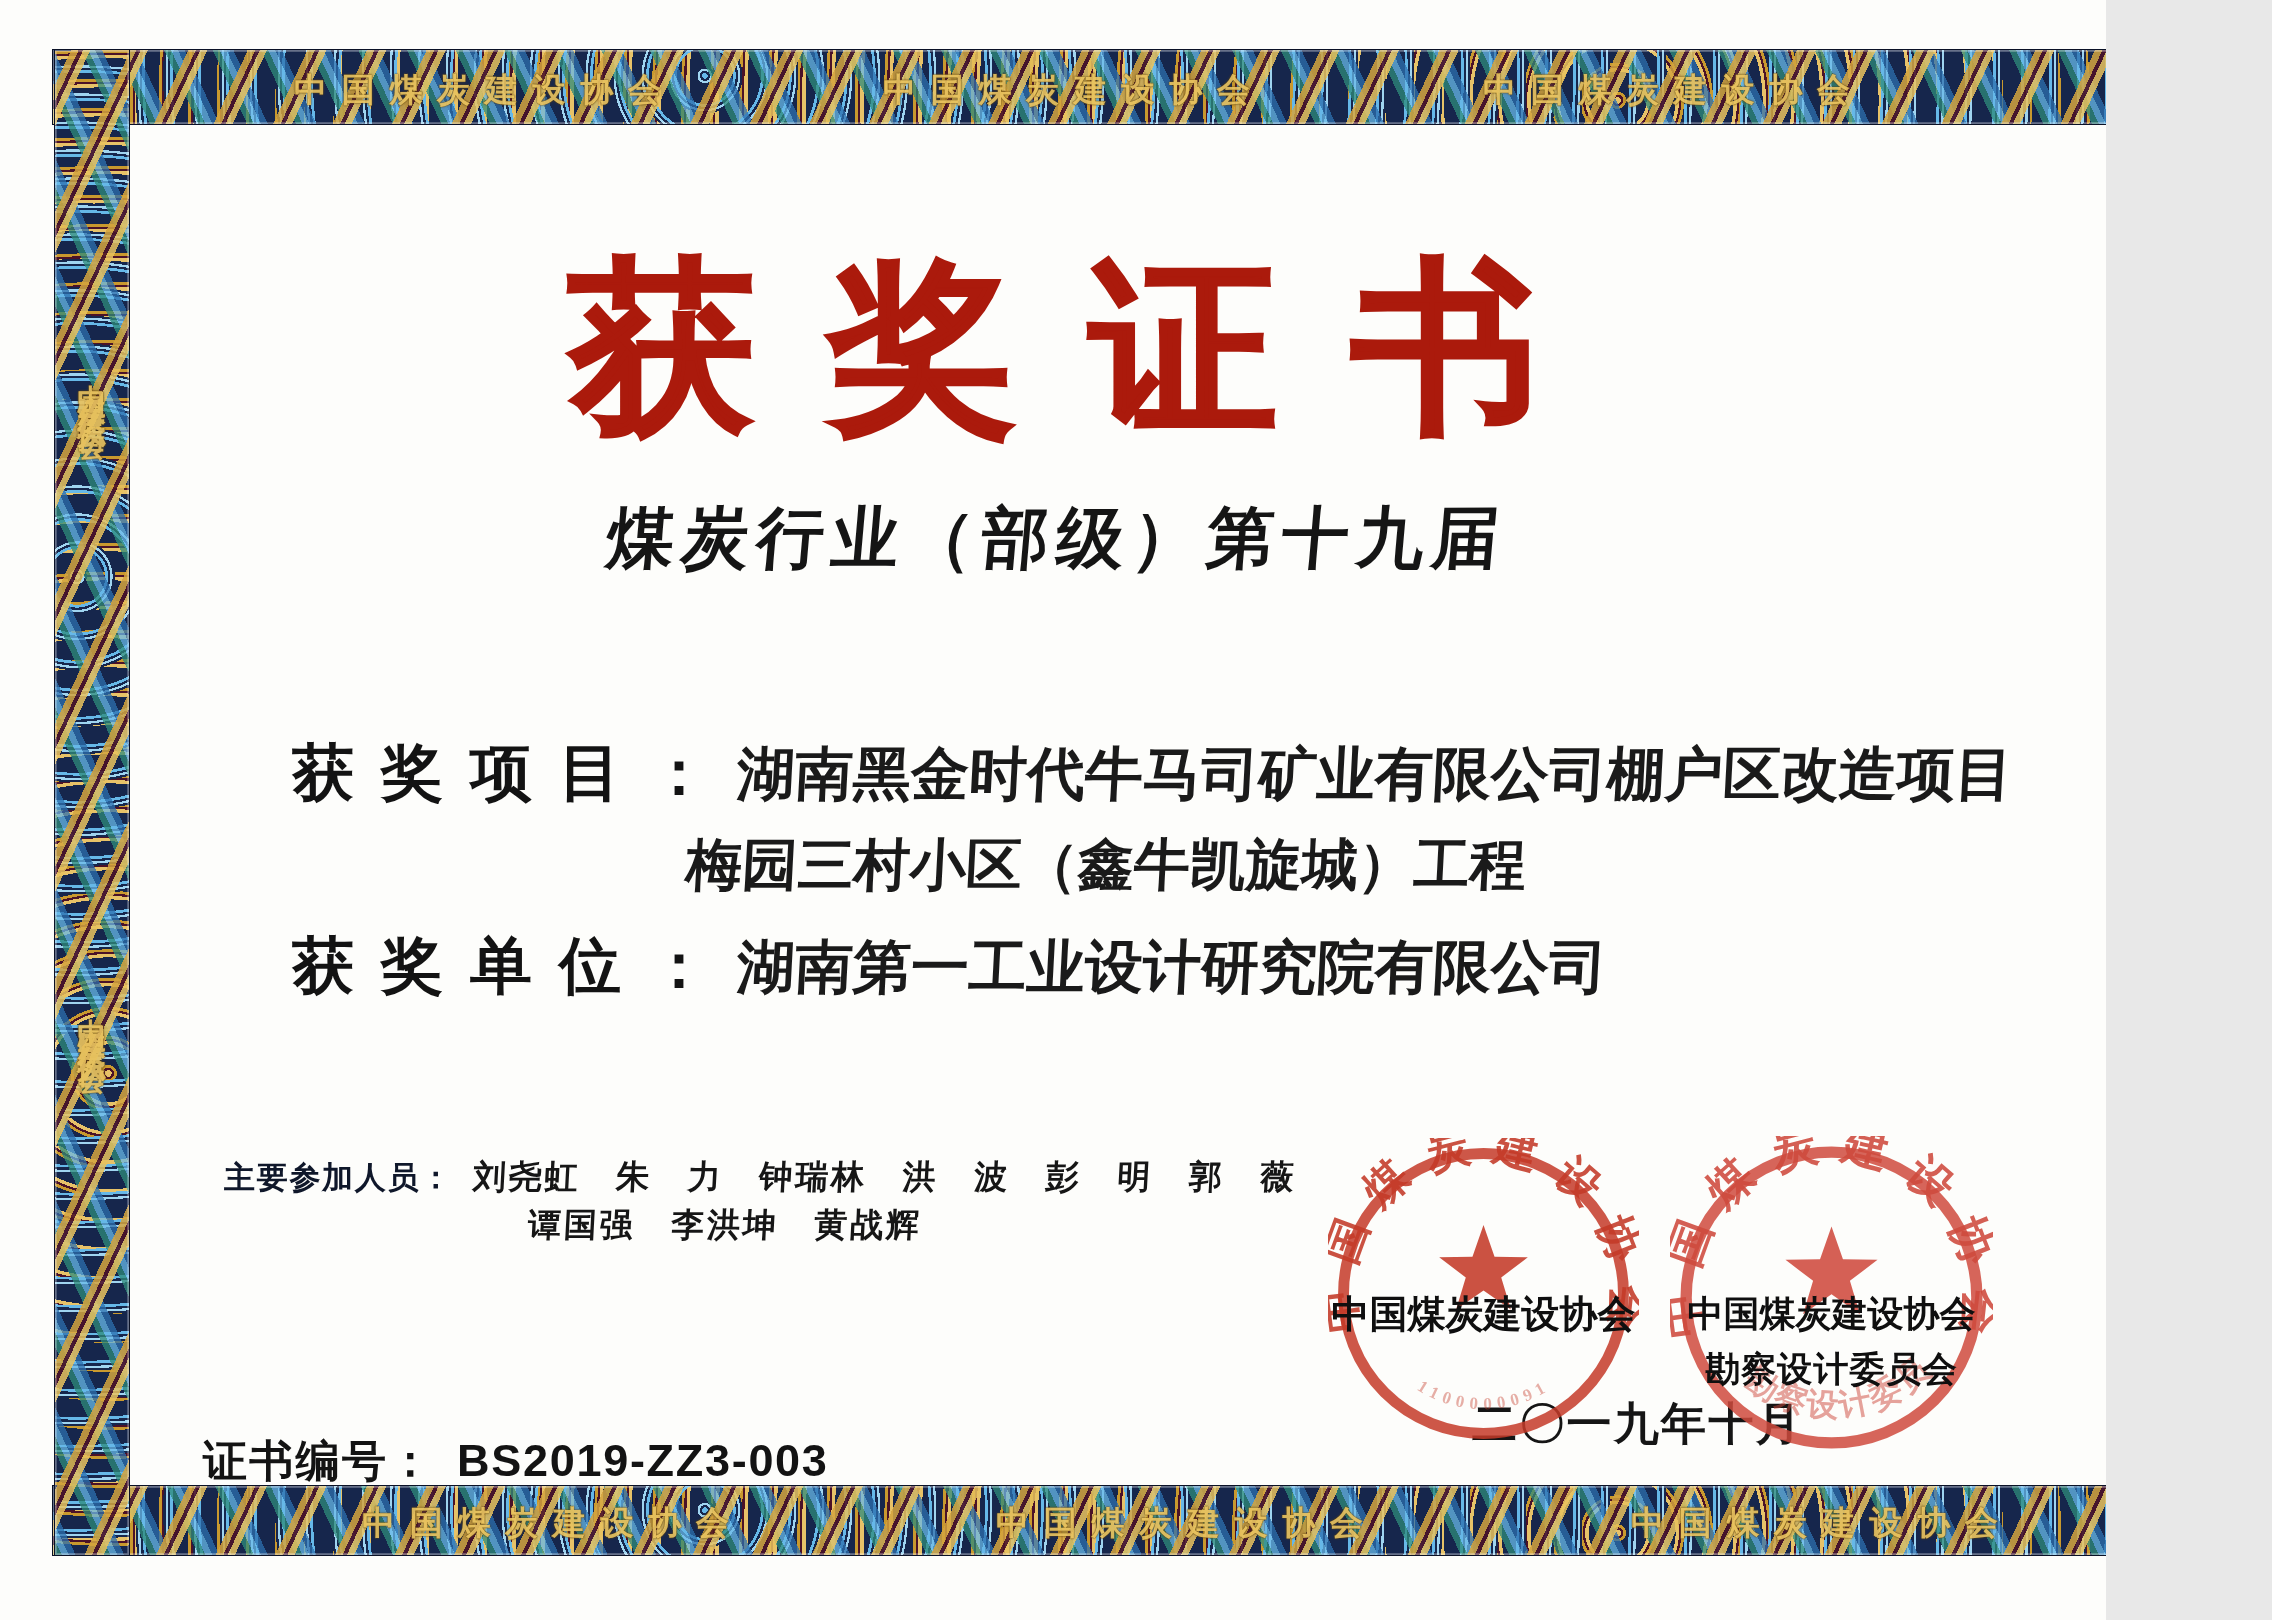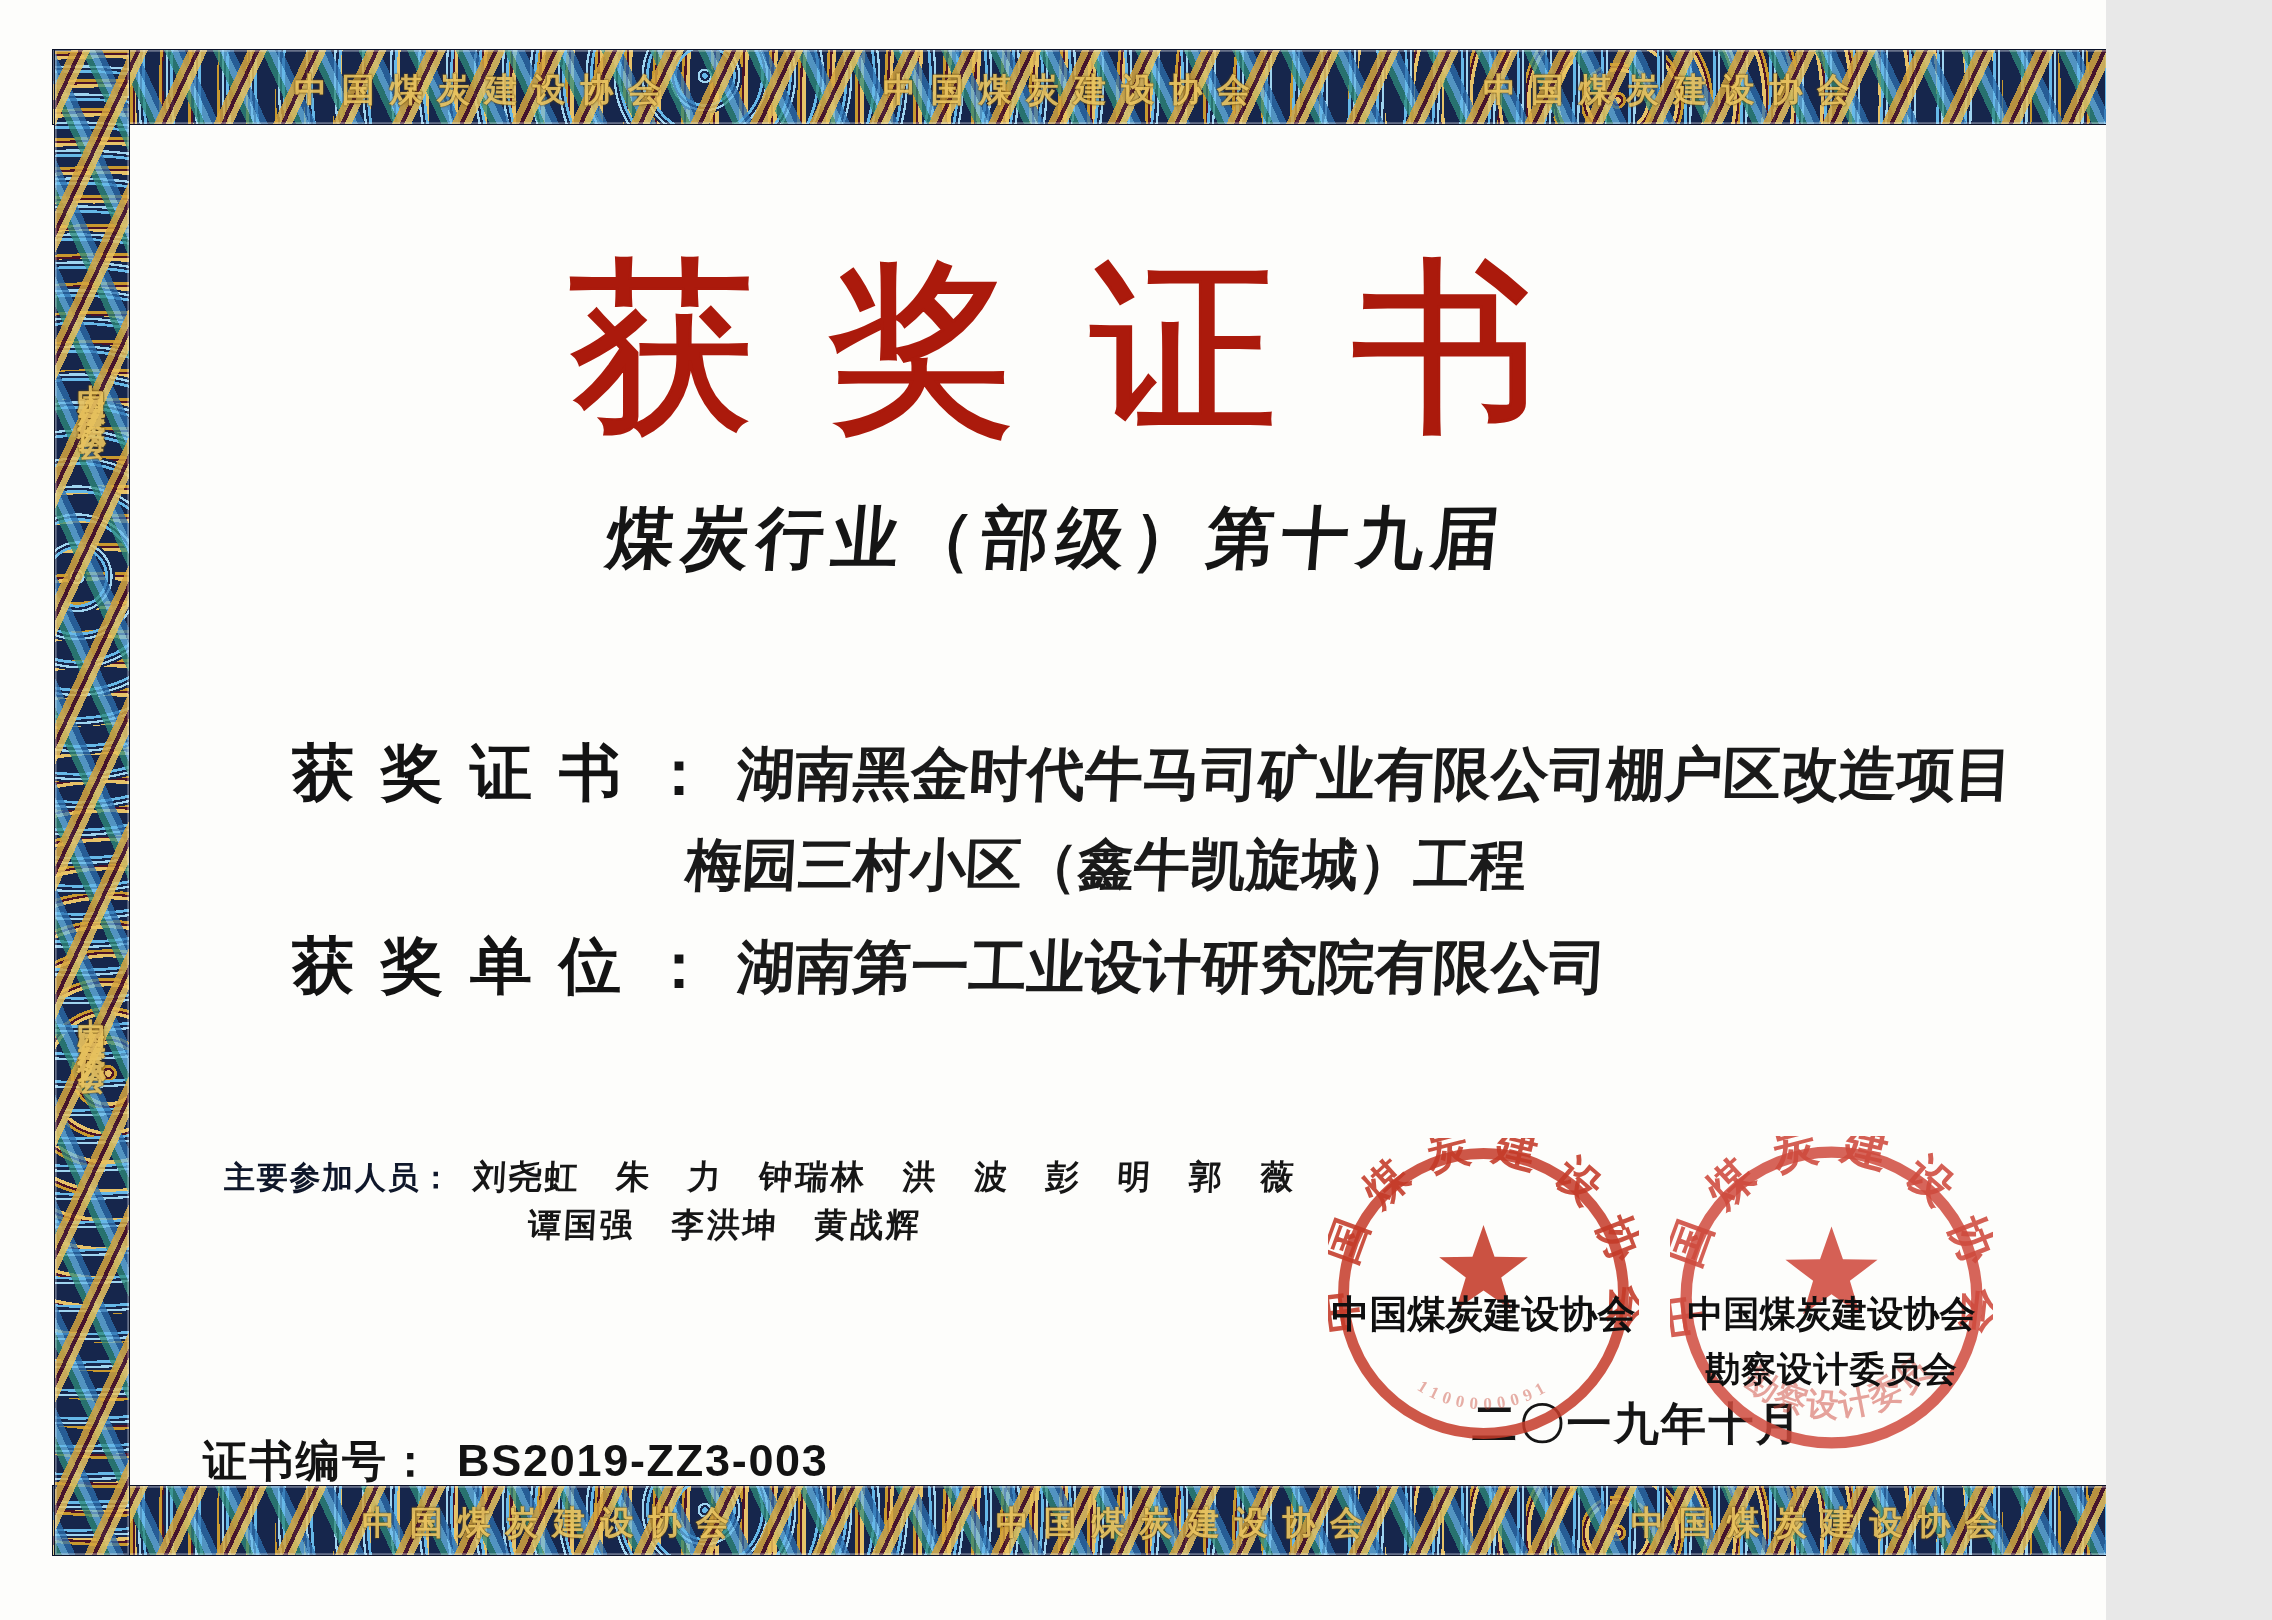--- a/index.html
+++ b/index.html
@@ -51,21 +51,21 @@
   }
   .band-text.h{font-size:33px;letter-spacing:14.7px;top:68px;}
   .band-text.hb{top:1501px;}
   .band-text.v{writing-mode:vertical-rl;font-size:28px;letter-spacing:6.8px;}
   
   .abs{position:absolute;}
   .center{left:0;right:0;text-align:center;}
   #title{
     top:254px;
     font-size:187px;line-height:1.02;
-    font-weight:400;
+    font-weight:700;
     color:#ab1a0c;
     letter-spacing:74px;padding-left:74px;
     -webkit-text-stroke:2.8px #ab1a0c;
     font-family:var(--serif);
   }
   #subtitle{
     top:503px;
     font-size:67px;line-height:1.05;
     font-weight:700;color:#151515;
     letter-spacing:8px;padding-left:8px;
@@ -150,21 +150,21 @@
   <span class="band-text h hb" style="left:1631px;">中国煤炭建设协会</span>
   <span class="band-text v" style="left:72px;top:362px;">中国煤炭建设协会</span>
   <span class="band-text v" style="left:72px;top:996px;">中国煤炭建设协会</span>
   <span class="band-text v" style="left:2187px;top:306px;">中国煤炭建设协会</span>
   <span class="band-text v" style="left:2187px;top:940px;">中国煤炭建设协会</span>
 
   <div id="title" class="abs center">获奖证书</div>
   <div id="subtitle" class="abs center">煤炭行业（部级）第十九届</div>
 
   <div id="project-row" class="abs">
-    <span class="row-label">获奖证书：</span><span class="row-value">湖南黑金时代牛马司矿业有限公司棚户区改造项目</span>
+    <span class="row-label">获奖项目：</span><span class="row-value">湖南黑金时代牛马司矿业有限公司棚户区改造项目</span>
   </div>
   <div id="project-line2" class="abs">梅园三村小区（鑫牛凯旋城）工程</div>
 
   <div id="unit-row" class="abs">
     <span class="row-label">获奖单位：</span><span class="row-value">湖南第一工业设计研究院有限公司</span>
   </div>
 
   <div id="participants-row" class="abs">
     <span class="p-label">主要参加人员：</span><span class="p-names">刘尧虹　朱　力　钟瑞林　洪　波　彭　明　郭　薇</span>
   </div>

